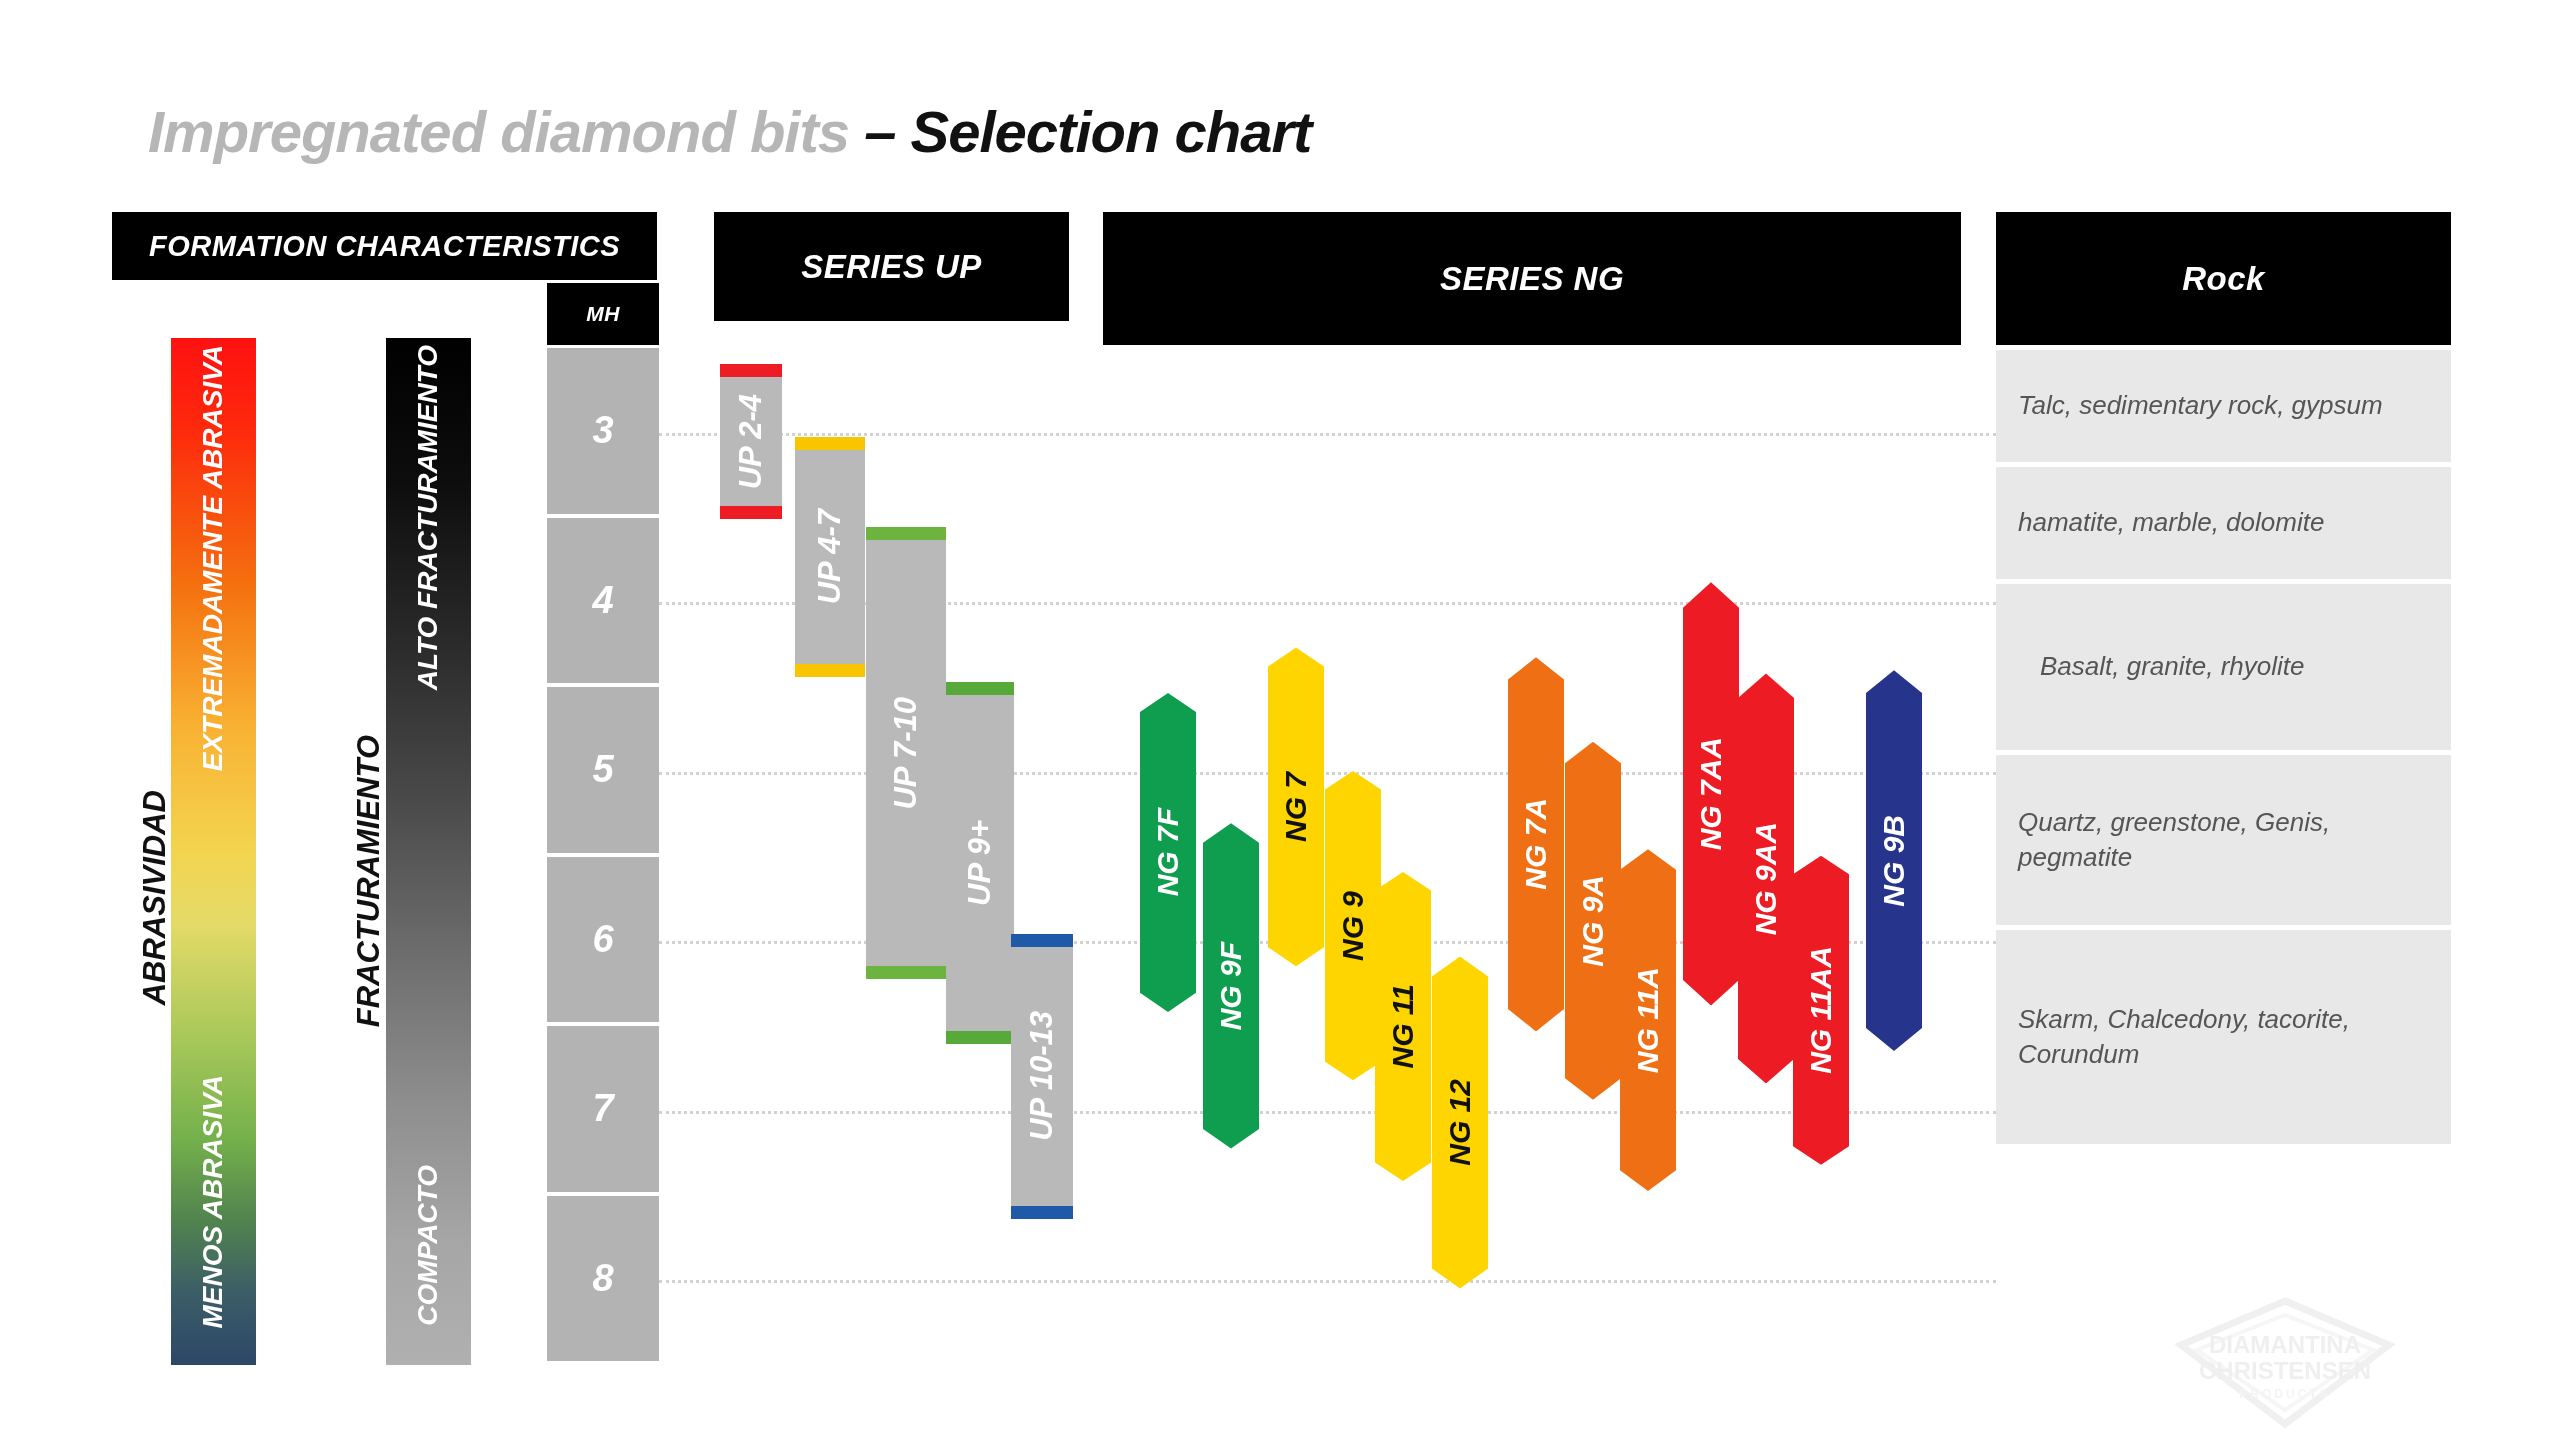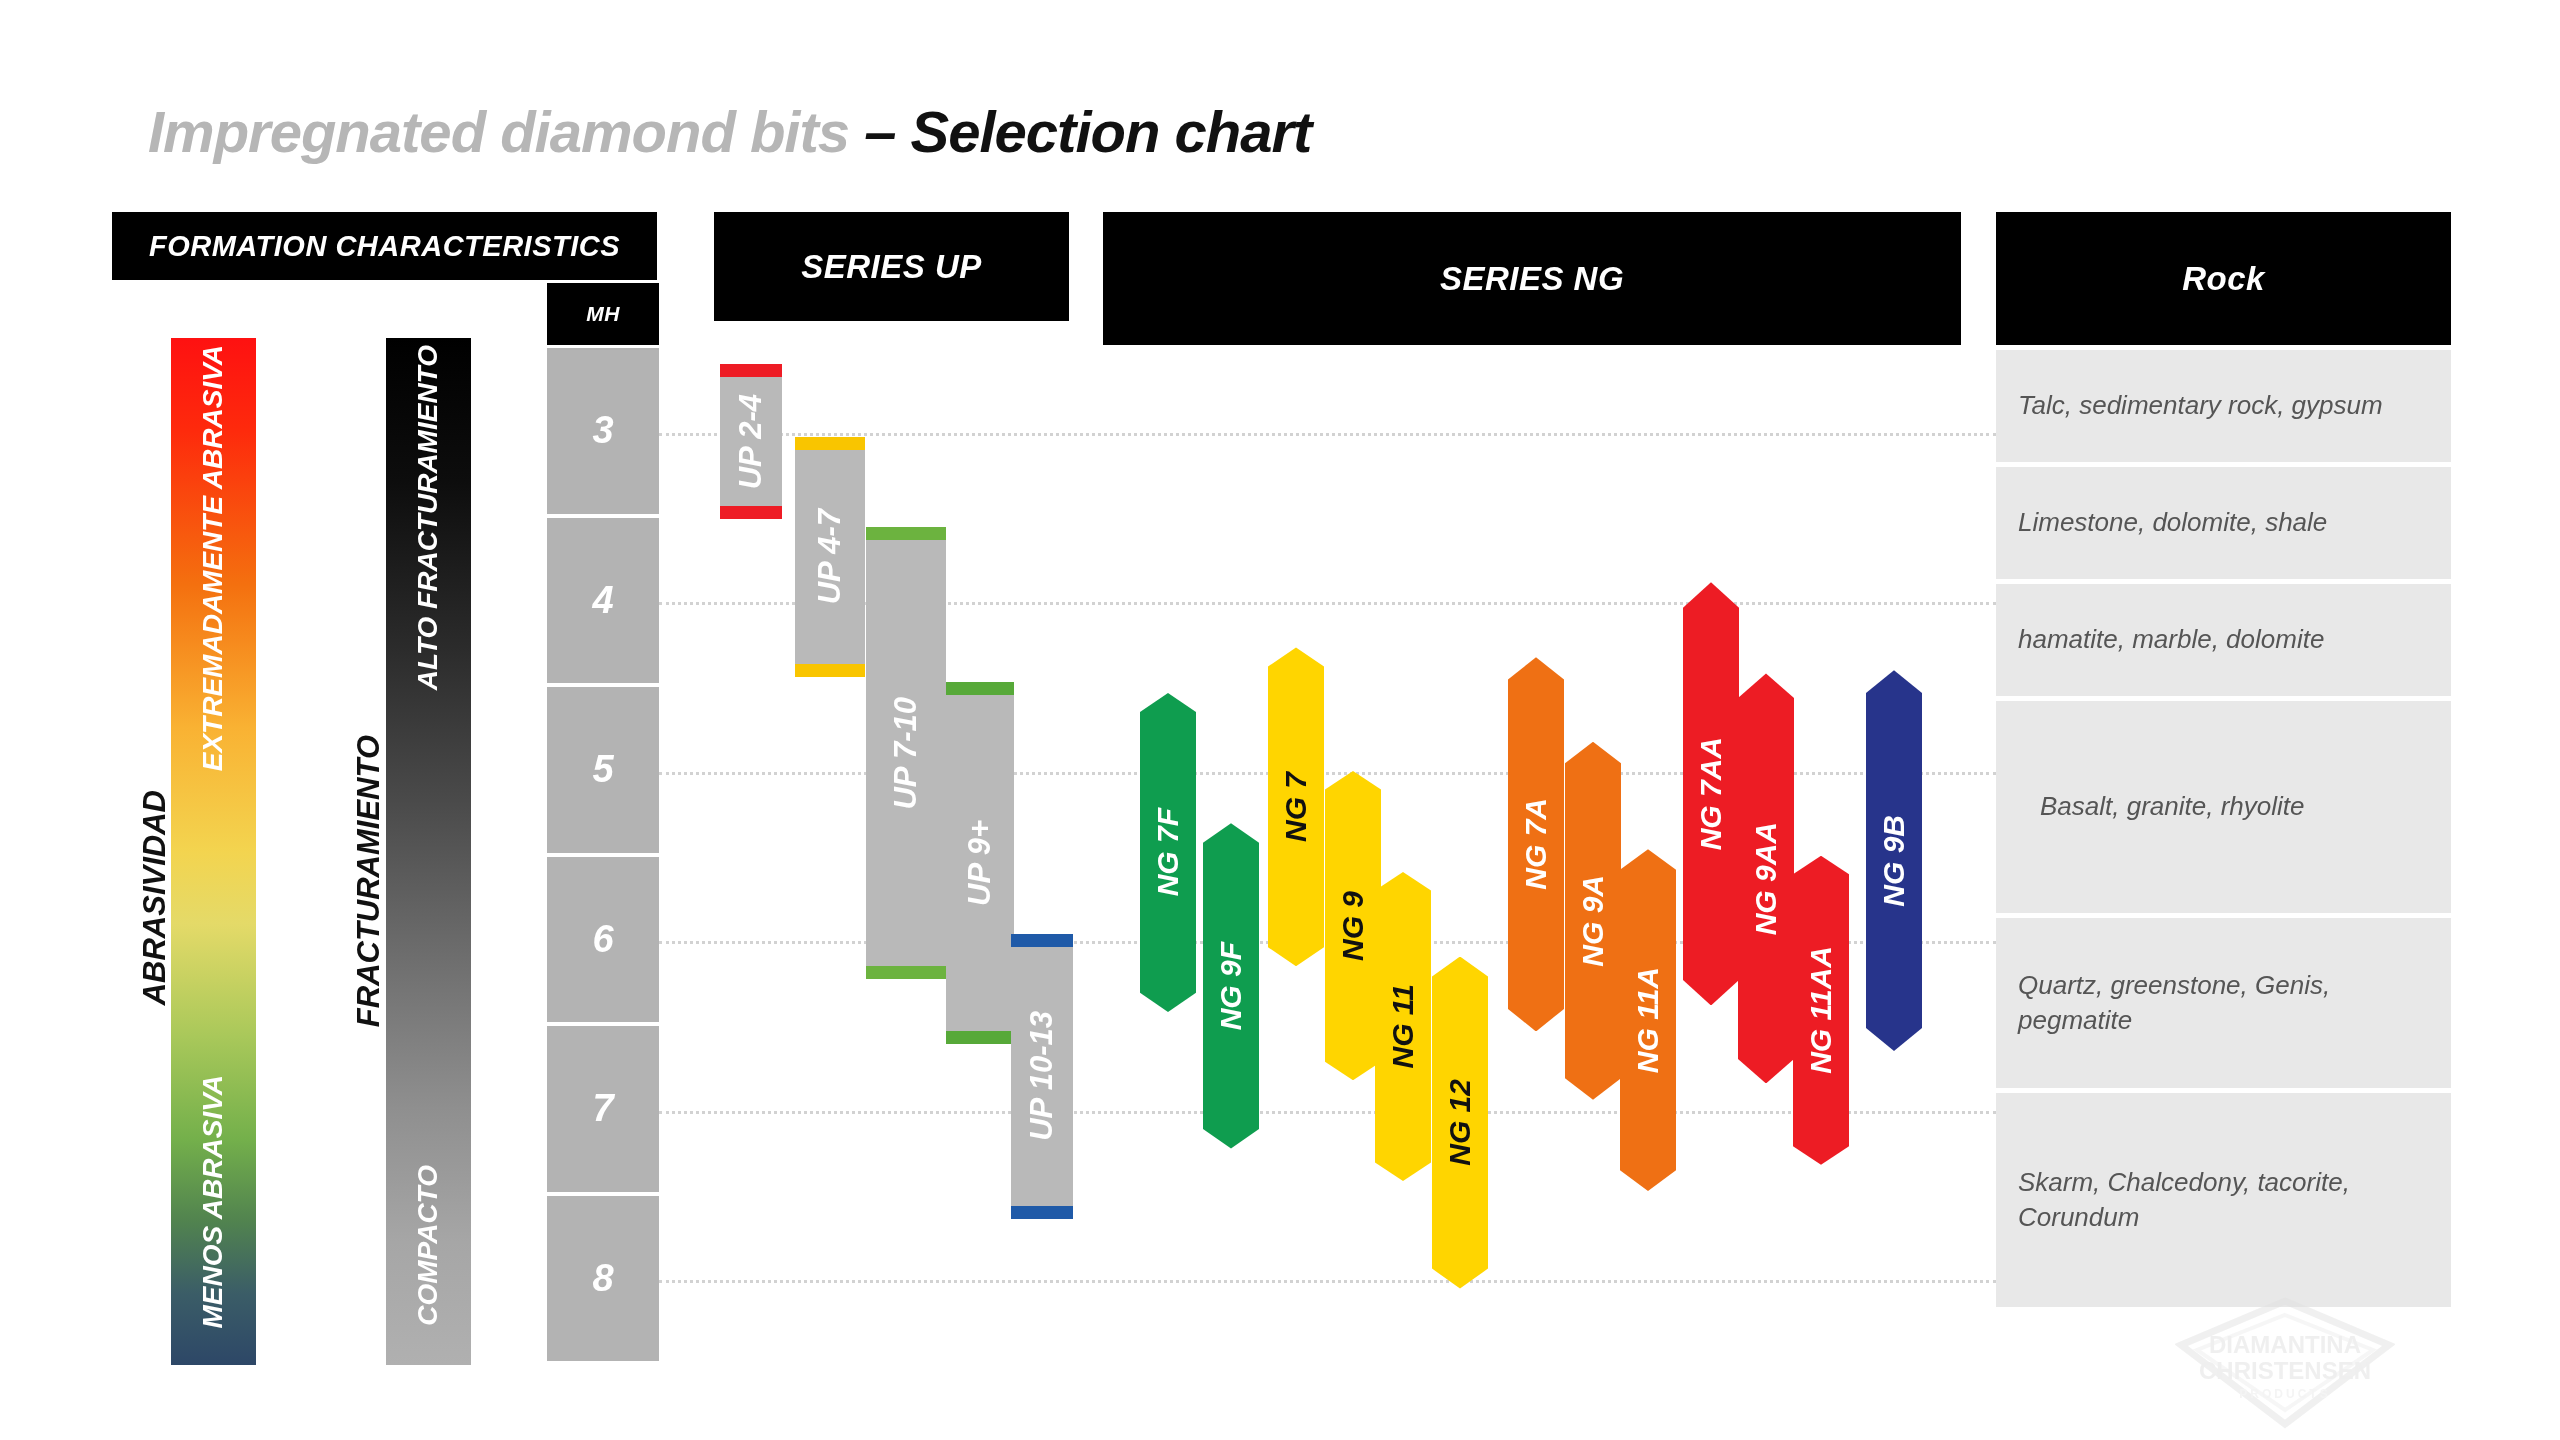--- a/index.html
+++ b/index.html
@@ -237,26 +237,23 @@
         <span style="color:#ffffff">NG 9B</span>
       </div>
     </div>
   </div>
 
 <div id="rock-col">
     <div class="rock-cell" style="height: 112px;">
       <span>Talc, sedimentary rock, gypsum</span>
     </div>
     <div class="rock-cell" style="height: 112px;">
-      <span>Limestone, dolomite, shale</span>
-    </div>
-    <div class="rock-cell" style="height: 112px;">
       <span>hamatite, marble, dolomite</span>
     </div>
-    <div class="rock-cell" style="height: 212px; padding-left: 44px;">
+    <div class="rock-cell" style="height: 166px; padding-left: 44px;">
       <span>Basalt, granite, rhyolite</span>
     </div>
     <div class="rock-cell" style="height: 170px;">
       <span>Quartz, greenstone, Genis, pegmatite</span>
     </div>
     <div class="rock-cell" style="height: 214px;">
       <span>Skarm, Chalcedony, tacorite, Corundum</span>
     </div>
   </div>
 

